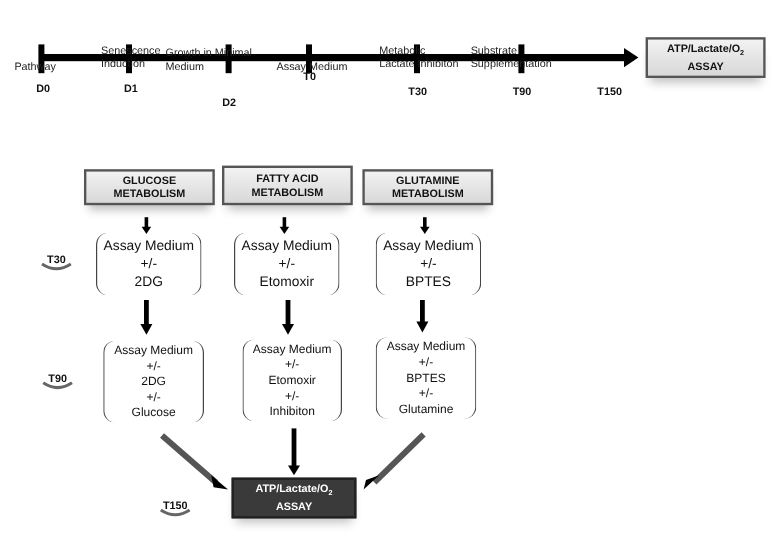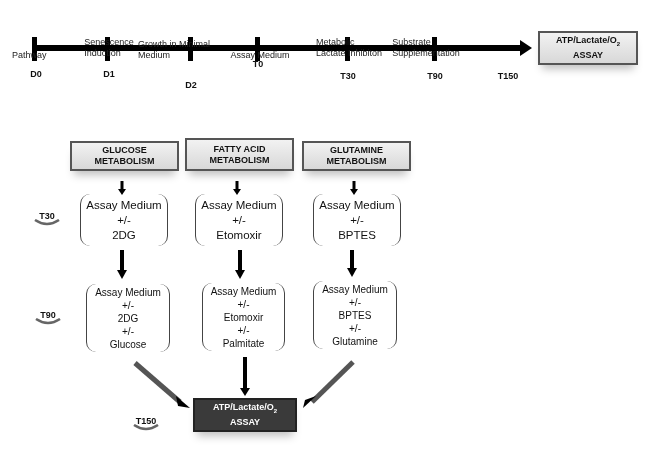--- a/index.html
+++ b/index.html
@@ -123,21 +123,21 @@
   <div>+/-</div>
   <div>2DG</div>
   <div>+/-</div>
   <div>Glucose</div>
 </div>
 <div class="bracket" style="left:202px;top:283px;width:81px;height:68px">
   <div>Assay Medium</div>
   <div>+/-</div>
   <div>Etomoxir</div>
   <div>+/-</div>
-  <div>Palmitate</div>
+  <div>Inhibiton</div>
 </div>
 <div class="bracket" style="left:313px;top:281px;width:82px;height:68px">
   <div>Assay Medium</div>
   <div>+/-</div>
   <div>BPTES</div>
   <div>+/-</div>
   <div>Glutamine</div>
 </div>
 
 <div class="tmark" style="left:27px;top:211px">

